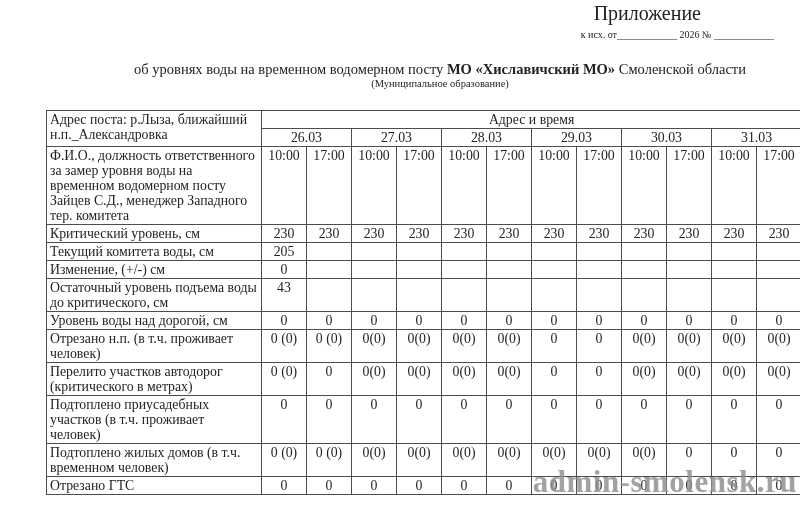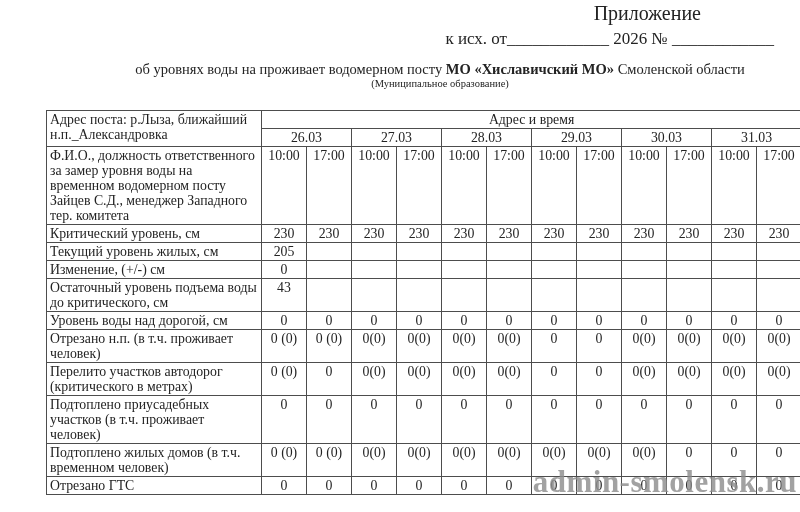--- a/index.html
+++ b/index.html
@@ -2,21 +2,21 @@
 <html><head>
 <meta charset="utf-8">
 <style>
   html,body { margin:0; padding:0; }
   body {
     width:800px; height:512px; background:#ffffff; position:relative;
     overflow:hidden; color:#232323;
     font-family:"Liberation Serif", serif;
   }
   .appendix { position:absolute; top:2px; right:99px; font-size:20px; }
-  .refline  { position:absolute; top:29px; right:26px; font-size:17px; }
+  .refline  { position:absolute; top:29px; right:26px; font-size:10px; }
   .titleblock { position:absolute; top:61px; left:60px; width:760px; text-align:center; }
   .title-line1 { font-size:14.5px; line-height:17px; position:relative; left:-38px; }
   .title-line2 { font-size:14.5px; line-height:17px; }
   .title-line2 b { font-weight:bold; }
   .title-line3 { font-size:10.5px; line-height:12px; }
   table.report {
     position:absolute; left:46px; top:110px; width:755px;
     border-collapse:collapse; table-layout:fixed;
     font-size:13.8px;
   }
@@ -32,21 +32,21 @@
     color:#8e8e8e; opacity:0.82; white-space:nowrap;text-align:center;
   }
 </style>
 </head>
 <body>
 
 <div class="appendix">Приложение</div>
 <div class="refline">к исх. от____________ 2026 № ____________</div>
 
 <div class="titleblock">
-  <div class="title-line2"><span>об уровнях воды на проживает водомерном посту </span><b>МО «Хиславичский МО»</b><span> Смоленской области</span></div>
+  <div class="title-line2"><span>об уровнях воды на временном водомерном посту </span><b>МО «Хиславичский МО»</b><span> Смоленской области</span></div>
   <div class="title-line3">(Муниципальное образование)</div>
 </div>
 
 <table class="report">
   <colgroup id="cols">
       <col style="width: 215px;">
       <col style="width: 45px;">
       <col style="width: 45px;">
       <col style="width: 45px;">
       <col style="width: 45px;">
@@ -98,21 +98,21 @@
         <td class="c">230</td>
         <td class="c">230</td>
         <td class="c">230</td>
         <td class="c">230</td>
         <td class="c">230</td>
         <td class="c">230</td>
         <td class="c">230</td>
         <td class="c">230</td>
       </tr>
       <tr>
-        <td class="label">Текущий уровень жилых, см</td>
+        <td class="label">Текущий комитета воды, см</td>
         <td class="c">205</td>
         <td class="c"></td>
         <td class="c"></td>
         <td class="c"></td>
         <td class="c"></td>
         <td class="c"></td>
         <td class="c"></td>
         <td class="c"></td>
         <td class="c"></td>
         <td class="c"></td>

